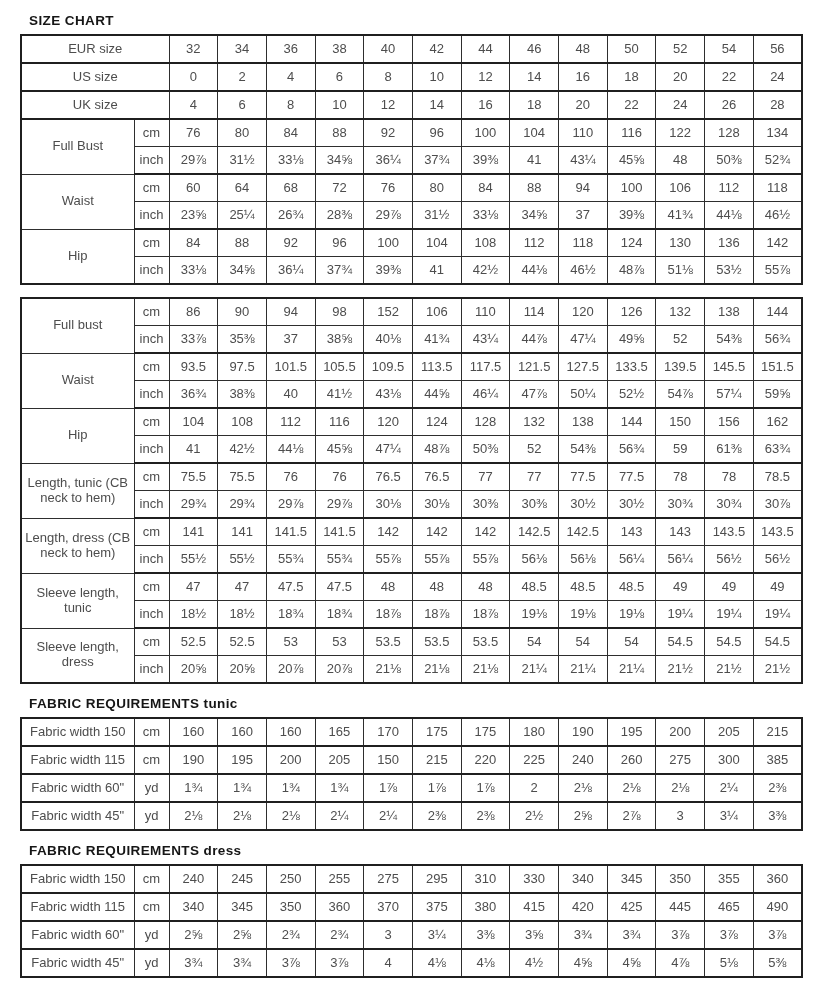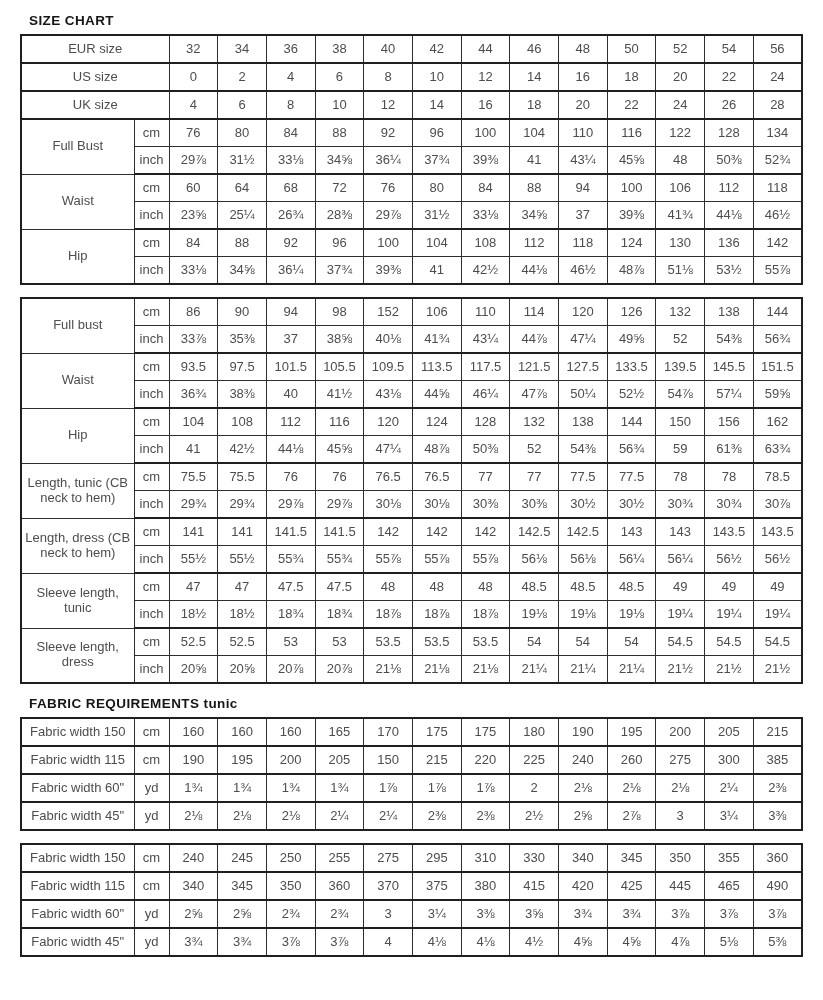--- a/index.html
+++ b/index.html
@@ -550,20 +550,21 @@
             <td>2⅞</td>
             <td>3</td>
             <td>3¼</td>
             <td>3⅜</td>
           </tr>
         </tbody>
       </table>
   </div>
 
   <div class="section">
+    <h2 class="section-title">FABRIC REQUIREMENTS dress</h2>
     <table class="chart-table">
         <colgroup>
           <col class="c-label">
           <col class="c-unit">
           <col>
           <col>
           <col>
           <col>
           <col>
           <col>

